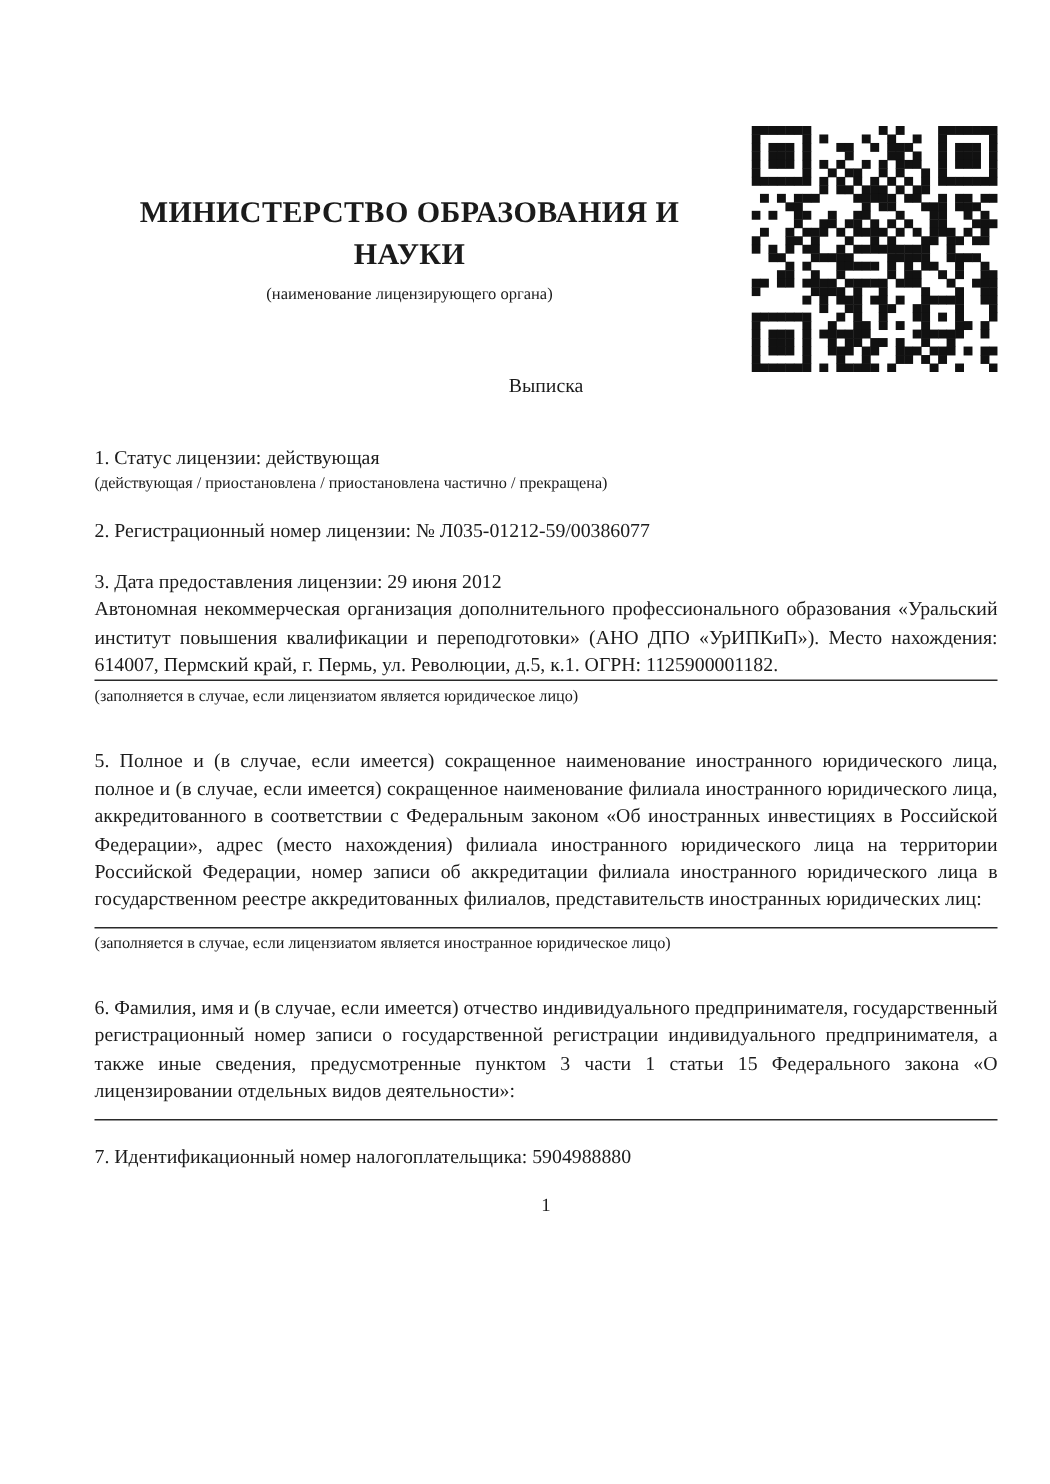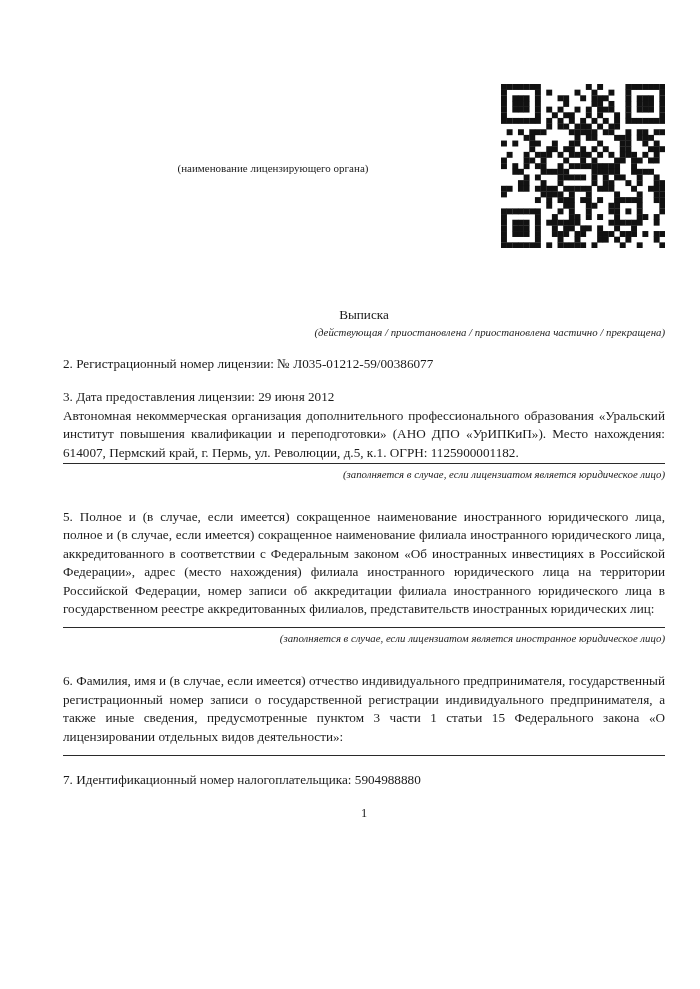--- a/index.html
+++ b/index.html
@@ -39,37 +39,35 @@
   }
   .qr {
     flex: 0 0 164px;
     width: 164px;
     height: 164px;
   }
   .qr svg { width: 164px; height: 164px; display: block; }
   .qr svg rect { fill: #111111; }
   
   .doc-title {
-    margin-top: 58px;
     text-align: center;
     font-size: 13.2px;
     line-height: 18px;
   }
   
   .item {
     margin: 0;
     font-size: 13.2px;
     line-height: 18.4px;
   }
   .justify { text-align: justify; }
   .caption {
     font-size: 10.8px;
     line-height: 16px;
-    text-align: right;
-    font-style: italic;
+    text-align: left;
   }
   .rule {
     border-bottom: 1.6px solid #2a2a2a;
     height: 0;
   }
   .mt-first  { margin-top: 30px; }
   .mt-item   { margin-top: 15px; }
   .mt-block  { margin-top: 26px; }
   .rule-tight { margin-top: 1px; margin-bottom: 2px; }
   .rule-gap   { margin-top: 9px; margin-bottom: 2px; }
@@ -81,20 +79,21 @@
   }
 </style>
 </head>
 <body>
 
 <div class="page">
 
   <div class="header-row">
     <div class="ministry-block">
       <div class="ministry-name">
+        <div>МИНИСТЕРСТВО ОБРАЗОВАНИЯ И НАУКИ</div>
       </div>
       <div class="org-caption">(наименование лицензирующего органа)</div>
     </div>
     <div class="qr">
       <svg id="qr-svg" viewBox="0 0 29 29" xmlns="http://www.w3.org/2000/svg">
           <rect x="0" y="0" width="1.05" height="1.05"></rect>
           <rect x="1" y="0" width="1.05" height="1.05"></rect>
           <rect x="2" y="0" width="1.05" height="1.05"></rect>
           <rect x="3" y="0" width="1.05" height="1.05"></rect>
           <rect x="4" y="0" width="1.05" height="1.05"></rect>
@@ -501,20 +500,21 @@
           <rect x="24" y="28" width="1.05" height="1.05"></rect>
           <rect x="28" y="28" width="1.05" height="1.05"></rect>
         </svg>
     </div>
   </div>
 
   <div class="doc-title">
     <div>Выписка</div>
   </div>
 
+  <p class="item mt-first">1. Статус лицензии: действующая</p>
   <div class="caption">(действующая / приостановлена / приостановлена частично / прекращена)</div>
 
   <p class="item mt-item">2. Регистрационный номер лицензии: № Л035-01212-59/00386077</p>
 
   <p class="item mt-item">3. Дата предоставления лицензии: 29 июня 2012</p>
 
   <p class="item justify">Автономная некоммерческая организация дополнительного профессионального образования «Уральский институт повышения квалификации и переподготовки» (АНО ДПО «УрИПКиП»). Место нахождения: 614007, Пермский край, г. Пермь, ул. Революции, д.5, к.1. ОГРН: 1125900001182.</p>
   <div class="rule rule-tight"></div>
   <div class="caption">(заполняется в случае, если лицензиатом является юридическое лицо)</div>
 

